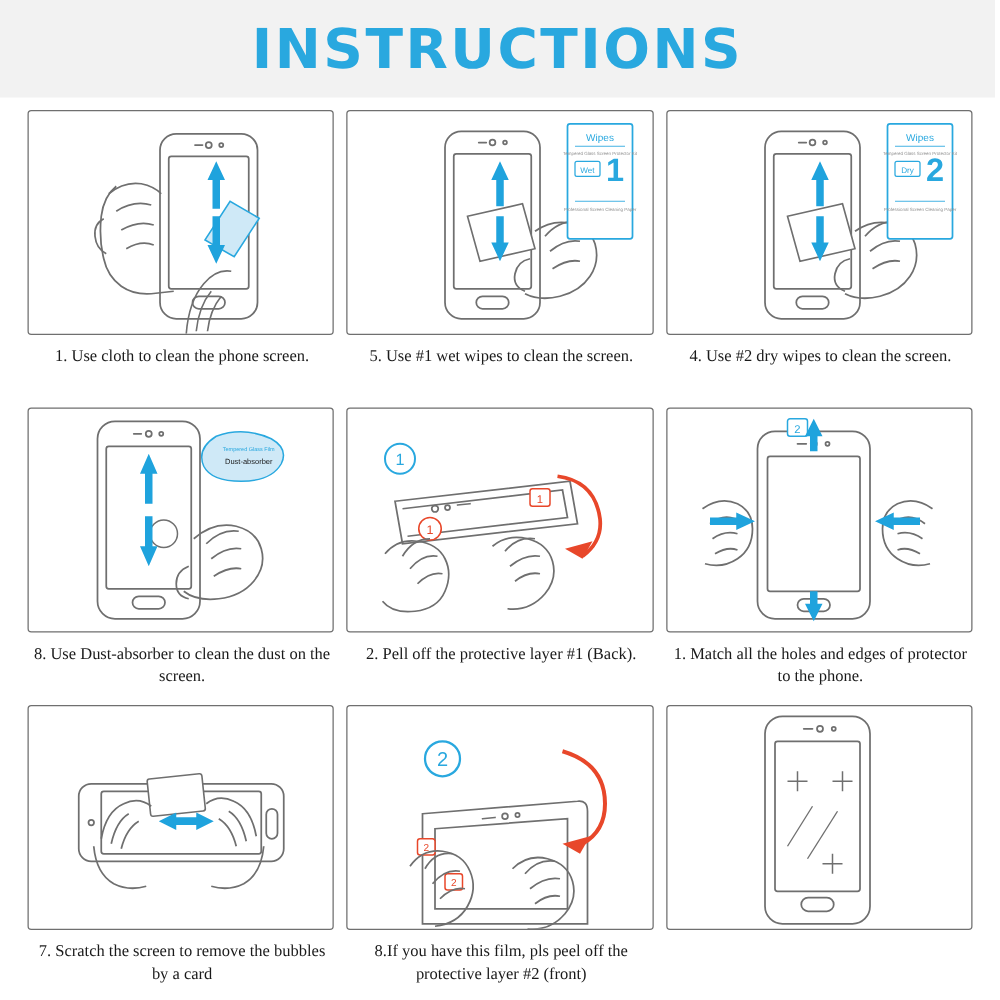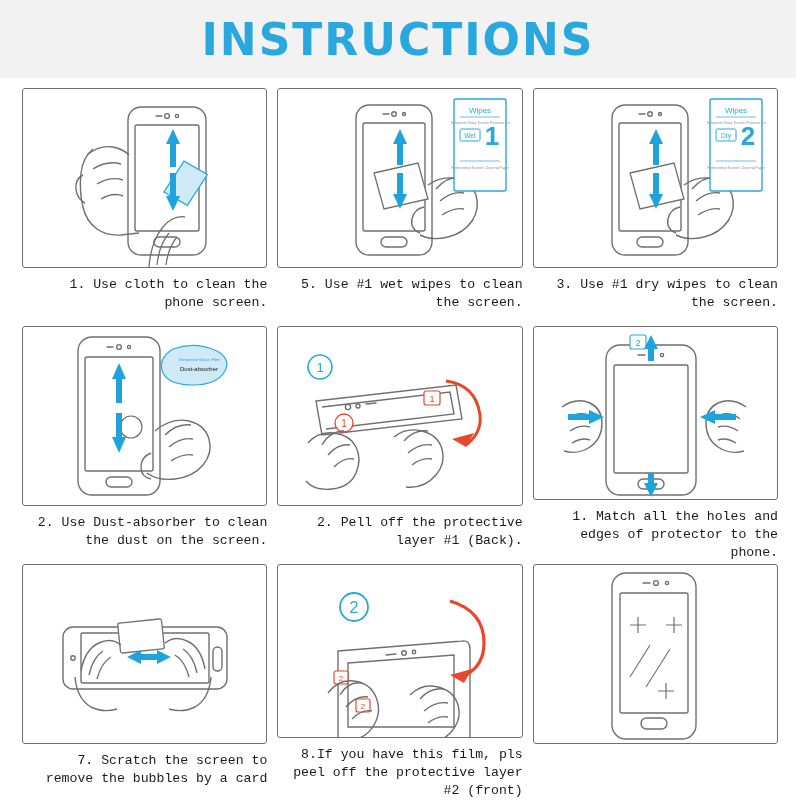--- a/index.html
+++ b/index.html
@@ -64,22 +64,22 @@
     box-sizing: border-box;
     overflow: hidden;
     background: #ffffff;
   }
   .caption {
     width: 100%;
     margin-top: 8px;
     font-size: 13.2px;
     line-height: 18px;
     color: #1a1a1a;
-    font-family: Liberation Mono, monospace;
-    text-align: right;
+    font-family: Liberation Serif, serif;
+    text-align: center;
     padding-left: 2px;
     box-sizing: border-box;
   }
   svg { display: block; }
   .panel svg { position: absolute; top: 0; left: 0; }
 </style>
 </head>
 <body>
 
 <div id="sheet">
@@ -200,21 +200,21 @@
             <text x="214" y="56" text-anchor="middle" font-family="Liberation Sans, sans-serif" font-size="26" font-weight="bold" fill="#29a8df">2</text>
             <line x1="182" y1="72" x2="222" y2="72" stroke="#29a8df" stroke-width="0.7"></line>
             <text x="202" y="80" text-anchor="middle" font-family="Liberation Sans, sans-serif" font-size="3.6" fill="#8f8f8f">Professional Screen Cleaning Paper</text>
           </g>
           <g fill="#1fa3dd">
             <polygon points="122,40 115,55 119,55 119,76 125,76 125,55 129,55"></polygon>
             <polygon points="122,120 115,105 119,105 119,84 125,84 125,105 129,105"></polygon>
           </g>
         </svg>
       </div>
-      <div class="caption">3. Use #1 dry wipes to clean the screen.</div>
+      <div class="caption">4. Use #2 dry wipes to clean the screen.</div>
     </div>
 
     <div class="cell">
       <div class="panel">
         <svg viewBox="0 0 240 180" width="240" height="180" preserveAspectRatio="xMidYMid meet">
           <g fill="none" stroke="#6f6f6f" stroke-width="1.4">
             <rect x="55" y="10" width="82" height="158" rx="14" ry="14"></rect>
             <rect x="62" y="30" width="68" height="114" rx="2" ry="2"></rect>
             <circle cx="96" cy="20" r="2.4"></circle>
             <line x1="84" y1="20" x2="90" y2="20" stroke-linecap="round"></line>
@@ -234,21 +234,21 @@
             <path d="M150 22 q22 -8 44 2 q14 8 8 20 q-8 14 -32 14 q-24 0 -30 -12 q-6 -14 10 -24 z" fill="#cfe9f7" stroke="#29a8df" stroke-width="1.2"></path>
             <text x="176" y="34" text-anchor="middle" font-family="Liberation Sans, sans-serif" font-size="4.4" fill="#29a8df">Tempered Glass Film</text>
             <text x="176" y="44" text-anchor="middle" font-family="Liberation Sans, sans-serif" font-size="6" fill="#1a1a1a">Dust-absorber</text>
           </g>
           <g fill="#1fa3dd">
             <polygon points="96,36 89,52 93,52 93,76 99,76 99,52 103,52"></polygon>
             <polygon points="96,126 89,110 93,110 93,86 99,86 99,110 103,110"></polygon>
           </g>
         </svg>
       </div>
-      <div class="caption">2. Use Dust-absorber to clean the dust on the screen.</div>
+      <div class="caption">8. Use Dust-absorber to clean the dust on the screen.</div>
     </div>
 
     <div class="cell">
       <div class="panel">
         <svg viewBox="0 0 240 180" width="240" height="180" preserveAspectRatio="xMidYMid meet">
 
           <g fill="none" stroke="#6f6f6f" stroke-width="1.4">
             <path d="M38 74 l140 -16 l6 34 l-140 16 z"></path>
             <path d="M44 80 l128 -15 l4 22 l-128 15"></path>
             <circle cx="70" cy="80" r="2.6"></circle>

